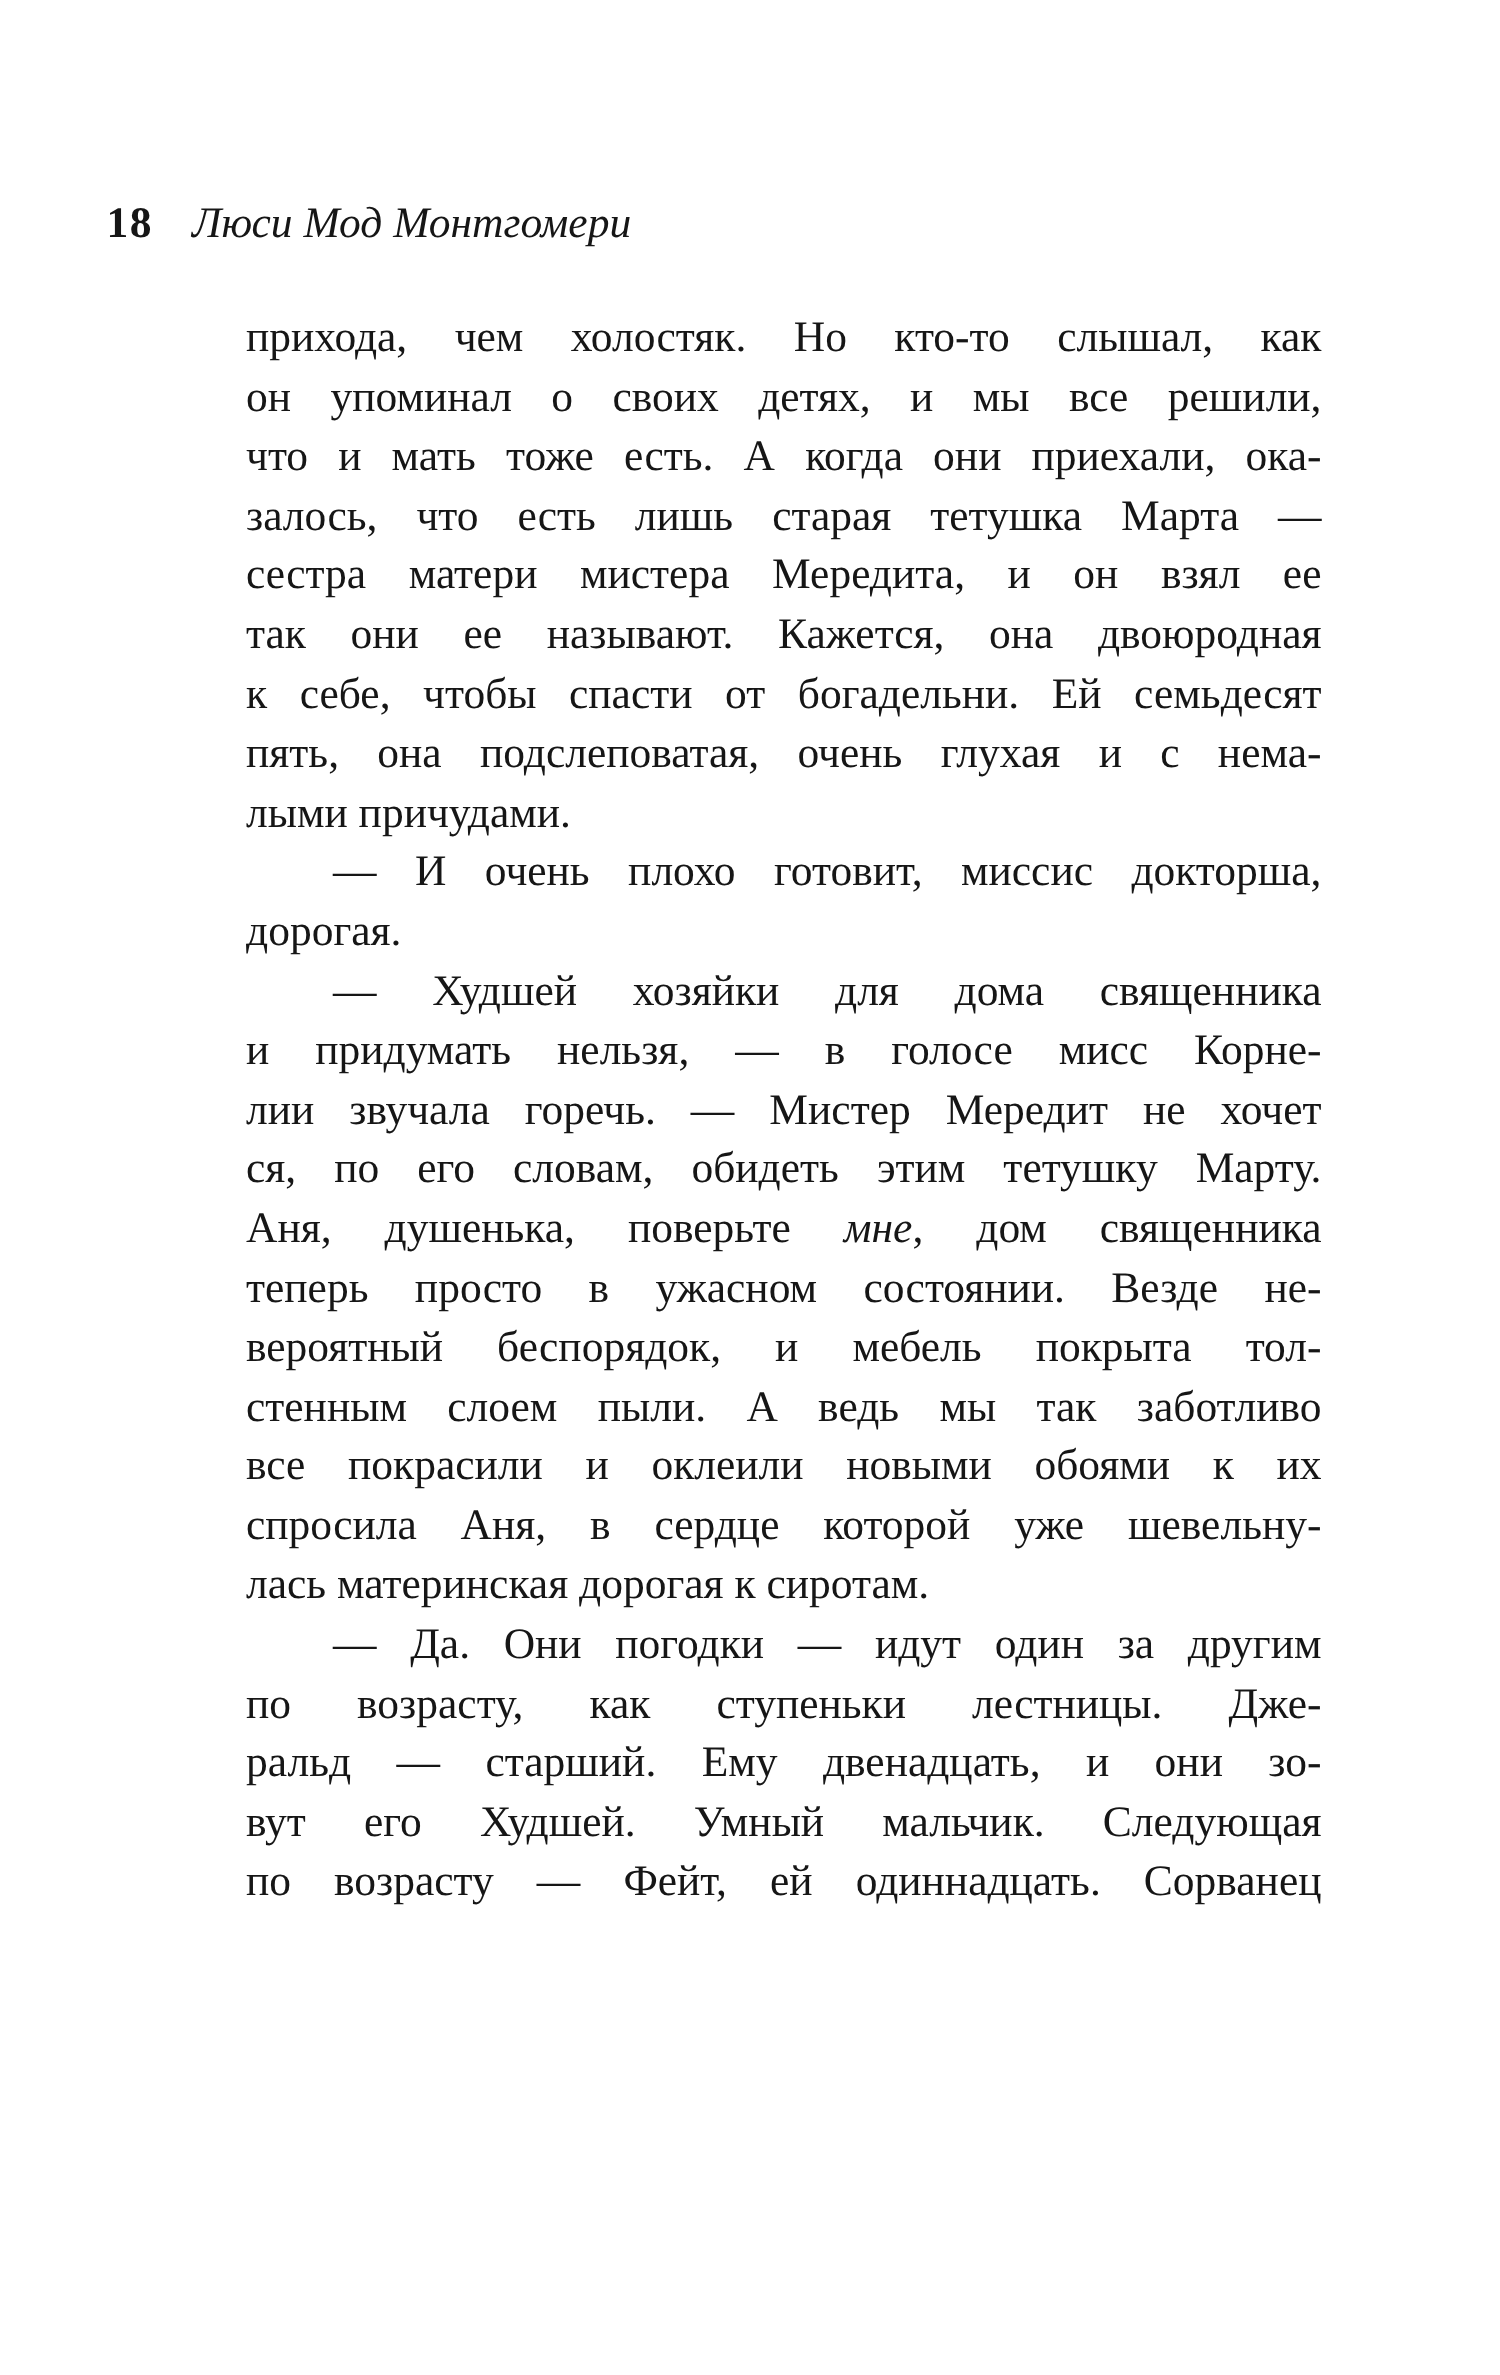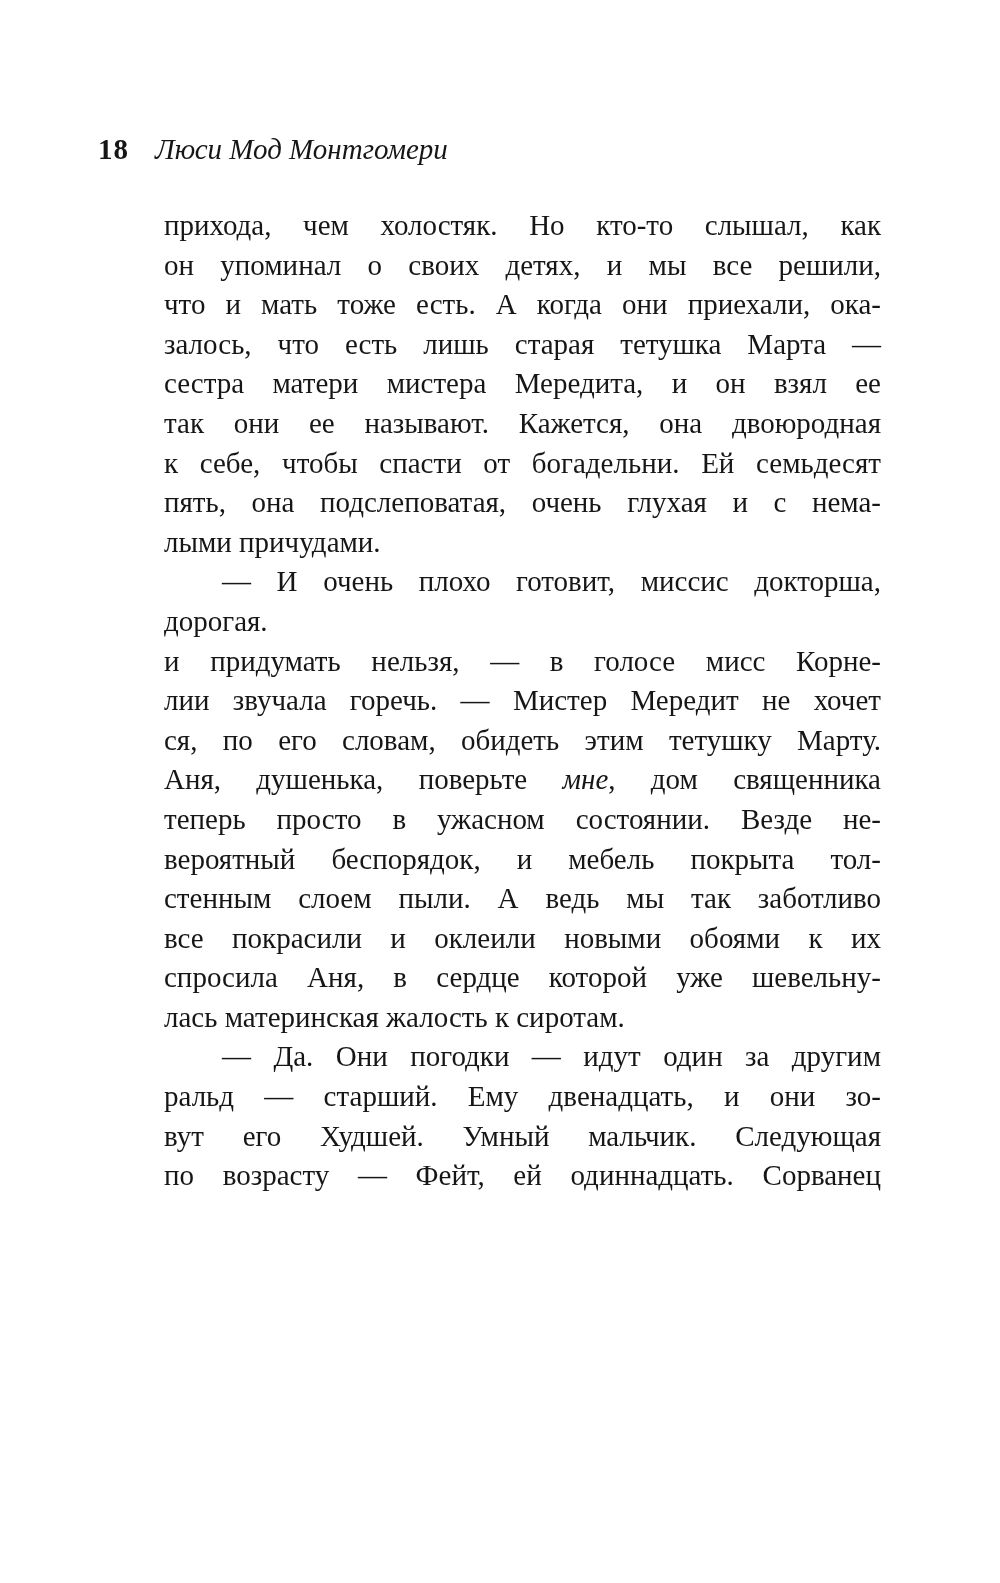--- a/index.html
+++ b/index.html
@@ -15,21 +15,21 @@
     overflow: hidden;
   }
   .page {
     position: relative;
     width: 1000px;
     height: 1583px;
     background: #ffffff;
   }
   .page-header {
     padding-top: 131px;
-    margin-left: 98px;
+    margin-left: 71px;
     width: 717px;
     font-size: 29px;
     line-height: 36px;
     white-space: nowrap;
   }
   .page-number {
     font-weight: bold;
     letter-spacing: 1px;
     margin-right: 26px;
   }
@@ -72,28 +72,30 @@
       <div class="line"><span>он упоминал о своих детях, и мы все решили,</span></div>
       <div class="line"><span>что и мать тоже есть. А когда они приехали, ока-</span></div>
       <div class="line"><span>залось, что есть лишь старая тетушка Марта —</span></div>
       <div class="line"><span>сестра матери мистера Мередита, и он взял ее</span></div>
       <div class="line"><span>так они ее называют. Кажется, она двоюродная</span></div>
       <div class="line"><span>к себе, чтобы спасти от богадельни. Ей семьдесят</span></div>
       <div class="line"><span>пять, она подслеповатая, очень глухая и с нема-</span></div>
       <div class="line end"><span>лыми причудами.</span></div>
       <div class="line indent"><span>— И очень плохо готовит, миссис докторша,</span></div>
       <div class="line end"><span>дорогая.</span></div>
+      <div class="line indent"><span>— Худшей хозяйки для дома священника</span></div>
       <div class="line"><span>и придумать нельзя, — в голосе мисс Корне-</span></div>
       <div class="line"><span>лии звучала горечь. — Мистер Мередит не хочет</span></div>
       <div class="line"><span>ся, по его словам, обидеть этим тетушку Марту.</span></div>
       <div class="line"><span>Аня, душенька, поверьте </span><span class="em">мне</span><span>, дом священника</span></div>
       <div class="line"><span>теперь просто в ужасном состоянии. Везде не-</span></div>
       <div class="line"><span>вероятный беспорядок, и мебель покрыта тол-</span></div>
       <div class="line"><span>стенным слоем пыли. А ведь мы так заботливо</span></div>
       <div class="line"><span>все покрасили и оклеили новыми обоями к их</span></div>
       <div class="line"><span>спросила Аня, в сердце которой уже шевельну-</span></div>
-      <div class="line end"><span>лась материнская жалость к сиротам.</span></div>
+      <div class="line end"><span>лась материнская дорогая к сиротам.</span></div>
       <div class="line indent"><span>— Да. Они погодки — идут один за другим</span></div>
+      <div class="line"><span>по возрасту, как ступеньки лестницы. Дже-</span></div>
       <div class="line"><span>ральд — старший. Ему двенадцать, и они зо-</span></div>
       <div class="line"><span>вут его Худшей. Умный мальчик. Следующая</span></div>
       <div class="line"><span>по возрасту — Фейт, ей одиннадцать. Сорванец</span></div>
     </div>
 </div>
 
 </body></html>

